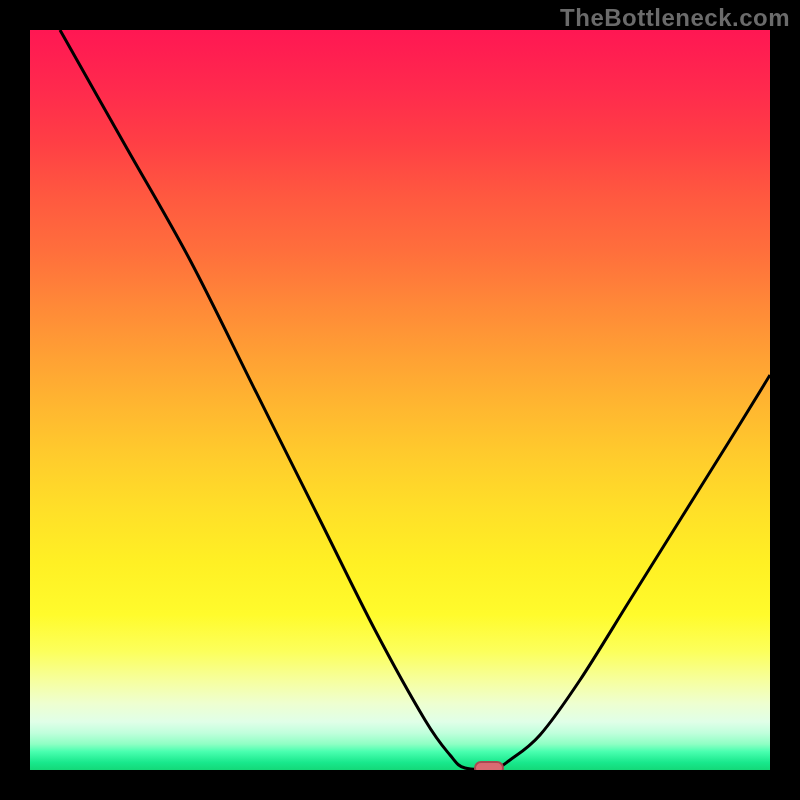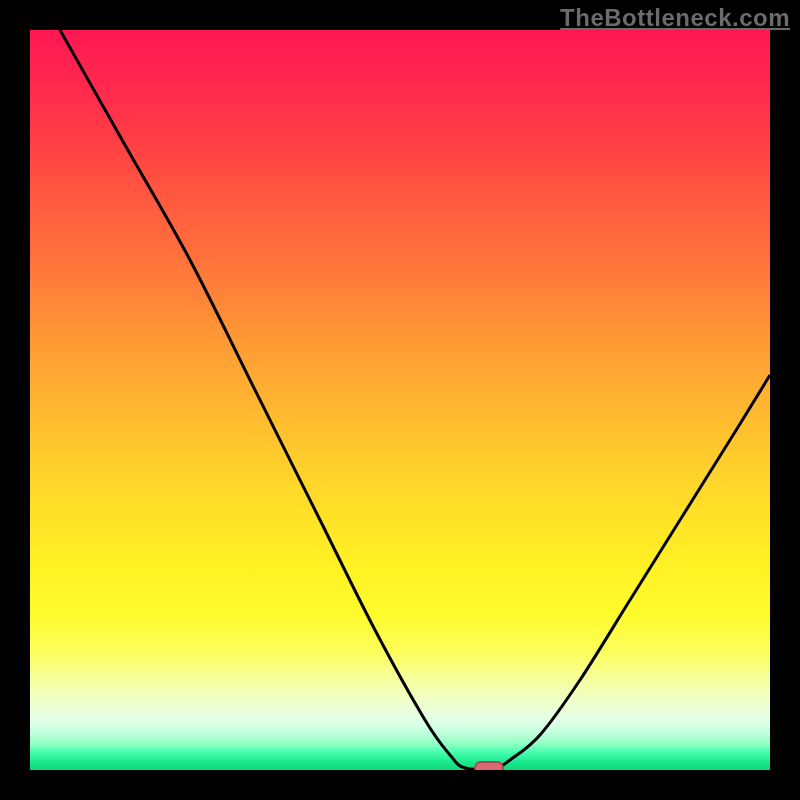--- a/index.html
+++ b/index.html
@@ -19,21 +19,20 @@
   .watermark {
     position: absolute;
     top: 4px;
     right: 10px;
     font-family: Arial, Helvetica, sans-serif;
     font-size: 24px;
     font-weight: 600;
     color: #6b6b6b;
     letter-spacing: 0.5px;
     z-index: 10;
-    text-decoration: underline;
   }
   .plot {
     position: absolute;
     left: 30px;
     top: 30px;
     width: 740px;
     height: 740px;
     overflow: hidden;
   }
   .gradient {

